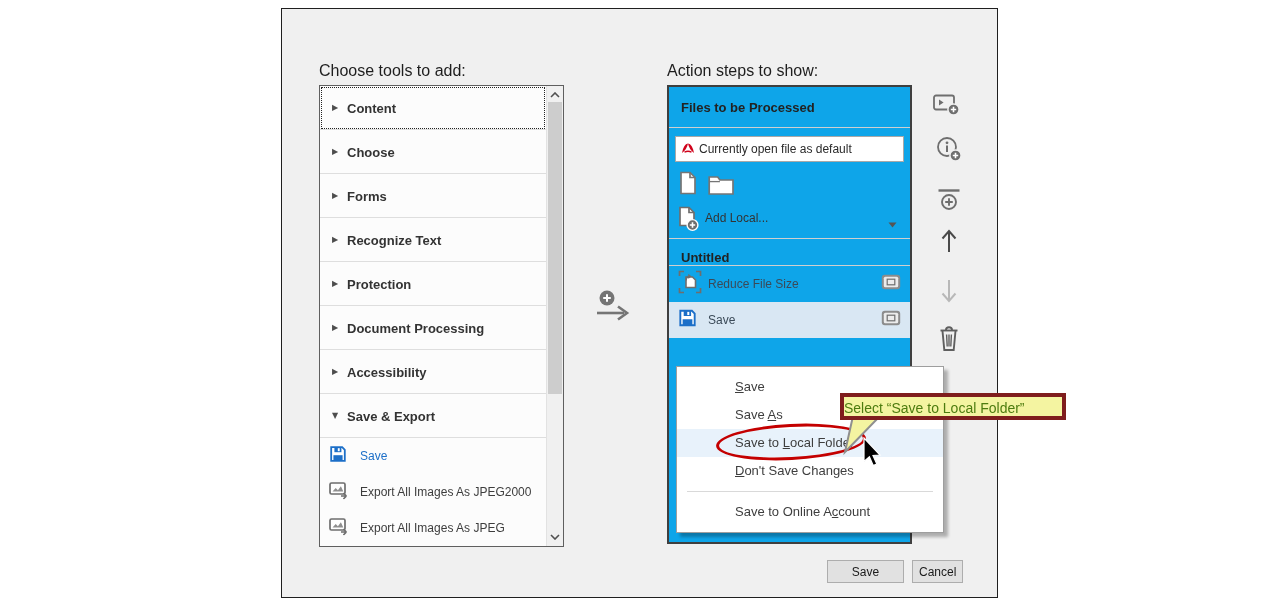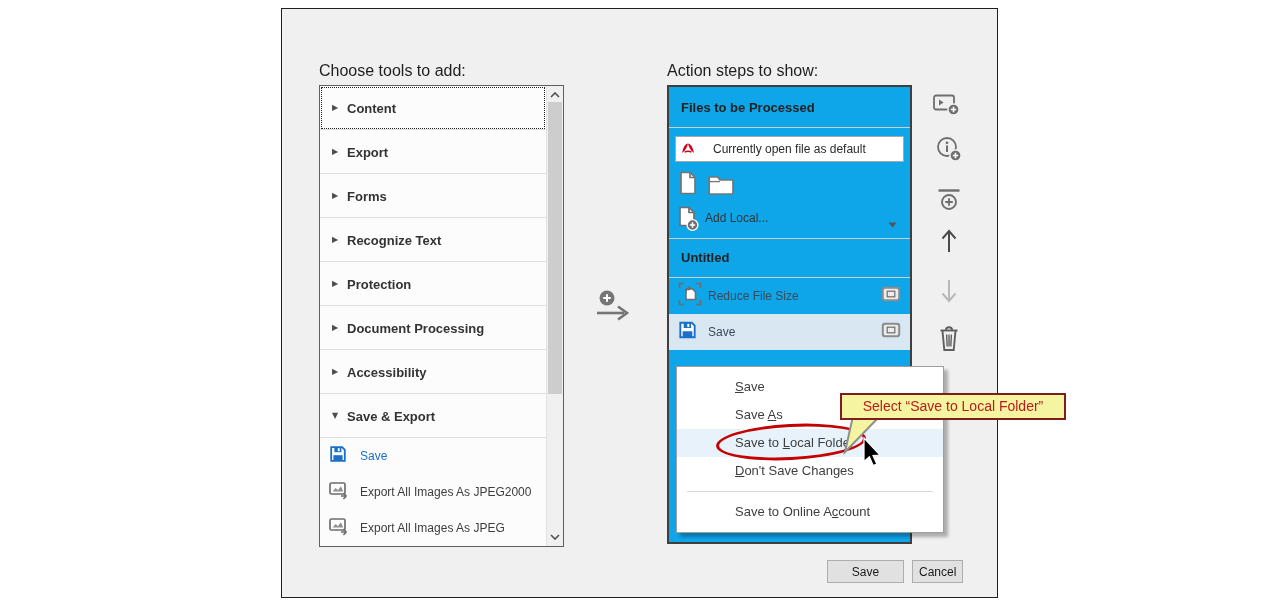--- a/index.html
+++ b/index.html
@@ -34,29 +34,29 @@
   .sb-btn{position:absolute;left:0;width:16px;height:16px;display:flex;align-items:center;justify-content:center;}
   .sb-up{top:1px;} .sb-down{bottom:1px;}
   .sb-thumb{position:absolute;left:1px;top:16px;width:14px;height:292px;background:#cdcdcd;}
   
   .add-arrow{position:absolute;left:307px;top:276px;}
   
   .steps-panel{position:absolute;left:385px;top:76px;width:245px;height:459px;background:#0ea5e9;
                border:2px solid #3f3f3f;box-sizing:border-box;}
   .panel-header{padding:13px 12px 12px;font-size:13px;font-weight:bold;color:#222;border-bottom:1px solid #cfcfcf;}
   .file-box{margin:8px 6px 0;height:24px;background:#fff;border:1px solid #a8a8a8;display:flex;align-items:center;
-            gap:18px;padding:0 5px;font-size:12px;color:#2a2a2a;white-space:nowrap;}
+            gap:4px;padding:0 5px;font-size:12px;color:#2a2a2a;white-space:nowrap;}
   .fileicons-row{margin:9px 0 0 9px;display:flex;gap:10px;align-items:flex-end;}
   .default-label{margin:11px 0 0 8px;font-size:12px;color:#4c4c4c;}
   .addfiles-row{position:relative;height:30px;margin-top:4px;}
   .addfiles-row .af-icon{position:absolute;left:8px;top:3px;}
   .addfiles-row .af-label{position:absolute;left:36px;top:8px;font-size:12px;color:#333;}
   .addfiles-row .af-caret{position:absolute;right:13px;top:11px;}
   .panel-sep{border-top:1px solid #cfcfcf;margin:5px 0 0;}
-  .untitled{padding:11px 12px 12px;font-size:13px;font-weight:bold;color:#222;border-bottom:1px solid #cfcfcf;}
+  .untitled{padding:11px 12px 0;font-size:13px;font-weight:bold;color:#222;border-bottom:1px solid #cfcfcf;}
   .step-row{position:relative;height:36px;}
   .step-row .s-icon{position:absolute;left:9px;top:50%;transform:translateY(-50%);}
   .step-row .s-label{position:absolute;left:39px;top:50%;transform:translateY(-50%);font-size:12px;color:#3b4a58;}
   .step-row .s-settings{position:absolute;right:9px;top:50%;transform:translateY(-50%);}
   .step-row.selected{background:#d9e7f3;}
   
   .tb-icon{position:absolute;}
   
   .btn{position:absolute;top:551px;height:23px;background:#e1e1e1;border:1px solid #adadad;
        font-family:"Liberation Sans",sans-serif;font-size:12px;color:#1a1a1a;box-sizing:border-box;}
@@ -67,43 +67,43 @@
         box-sizing:border-box;padding:6px 0;box-shadow:4px 4px 3px rgba(0,0,0,0.28);z-index:5;}
   .menu-item{height:28px;line-height:28px;padding-left:58px;font-size:13px;color:#3e3e3e;white-space:nowrap;}
   .menu-item.highlighted{background:#e8f2fb;}
   .menu-item .key{text-decoration:underline;}
   .menu-sep{border-top:1px solid #d9d9d9;margin:6px 10px;}
   
   .red-ellipse{position:absolute;left:716px;top:424px;width:150px;height:36px;border:3px solid #c40000;
                border-radius:50%;transform:rotate(-3deg);box-sizing:border-box;z-index:6;}
   .callout-tail{position:absolute;left:840px;top:414px;z-index:7;}
   .callout{position:absolute;left:840px;top:393px;width:226px;height:27px;background:#f4f4a1;
-           border:2px solid #7f1d1d;box-sizing:border-box;z-index:8;font-size:14px;color:#b91c1c;
-           text-align:center;line-height:22px;white-space:nowrap;}
+           border:4px solid #7f1d1d;box-sizing:border-box;z-index:8;font-size:14px;color:#4d7c0f;
+           line-height:22px;white-space:nowrap;}
   .cursor{position:absolute;left:862px;top:437px;z-index:9;}
 </style>
 </head>
 <body>
 
 <div id="canvas">
   <div class="dialog">
 
 
     <div class="section-label" id="label-left">Choose tools to add:</div>
     <div class="section-label" id="label-right">Action steps to show:</div>
 
     <div class="tools-list">
       <div class="tools-viewport">
         <div class="cat-row focused">
           <span class="marker">▶</span>
           <span class="cat-label">Content</span>
         </div>
         <div class="cat-row">
           <span class="marker">▶</span>
-          <span class="cat-label">Export</span>
+          <span class="cat-label">Choose</span>
         </div>
         <div class="cat-row">
           <span class="marker">▶</span>
           <span class="cat-label">Forms</span>
         </div>
         <div class="cat-row">
           <span class="marker">▶</span>
           <span class="cat-label">Recognize Text</span>
         </div>
         <div class="cat-row">

